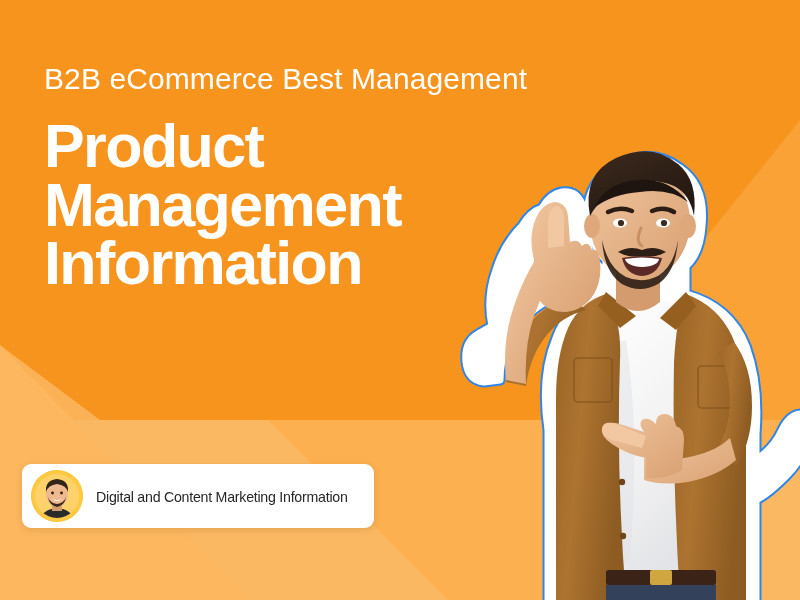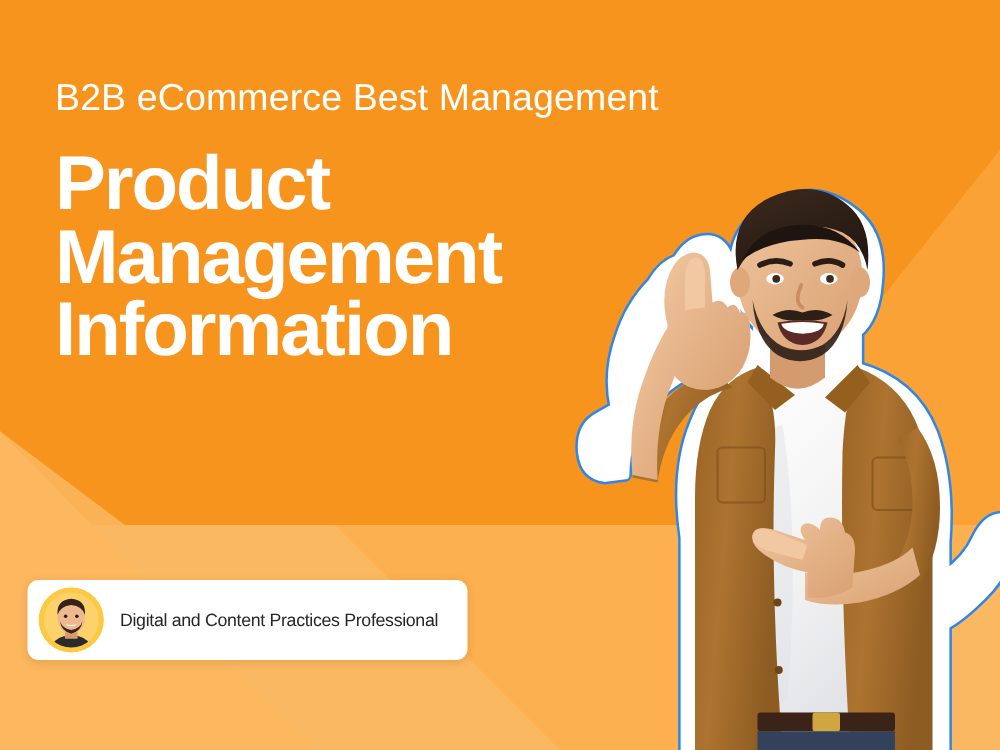--- a/index.html
+++ b/index.html
@@ -318,18 +318,18 @@
           <circle cx="30.5" cy="23" r="1.4" fill="#2b1d14"></circle>
 
           <path d="M17,27 Q18,35 26,37 Q34,35 35,27 Q33,33 26,34 Q19,33 17,27 Z" fill="#3a2719"></path>
 
           <path d="M21,29 Q26,33 31,29 Q26,31 21,29 Z" fill="#ffffff"></path>
         </g>
       </svg>
     </div>
 
     <div class="namecard-text">
-      <div class="person-title">Digital and Content Practices Professional</div>
+      <div class="person-title">Digital and Content Marketing Information</div>
     </div>
 
   </div>
 
 </div>
 
 </body></html>

